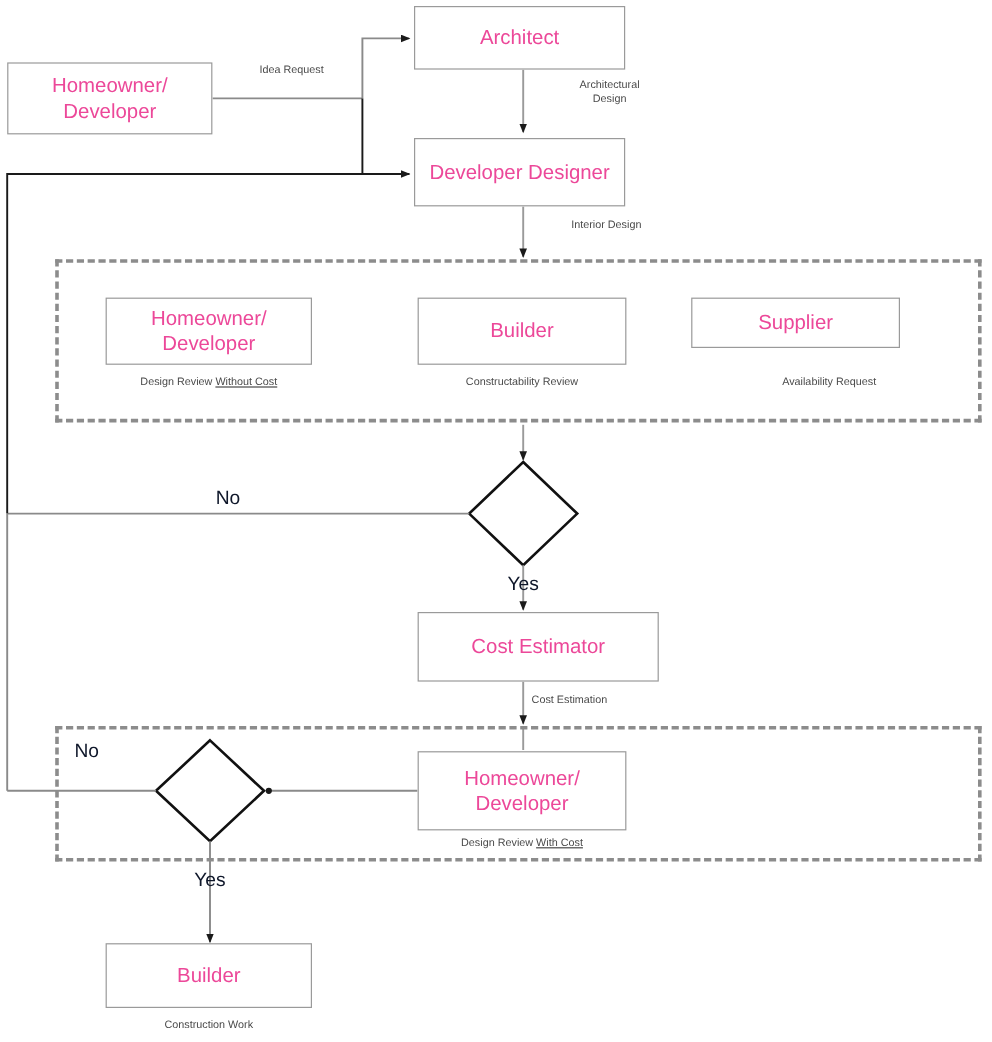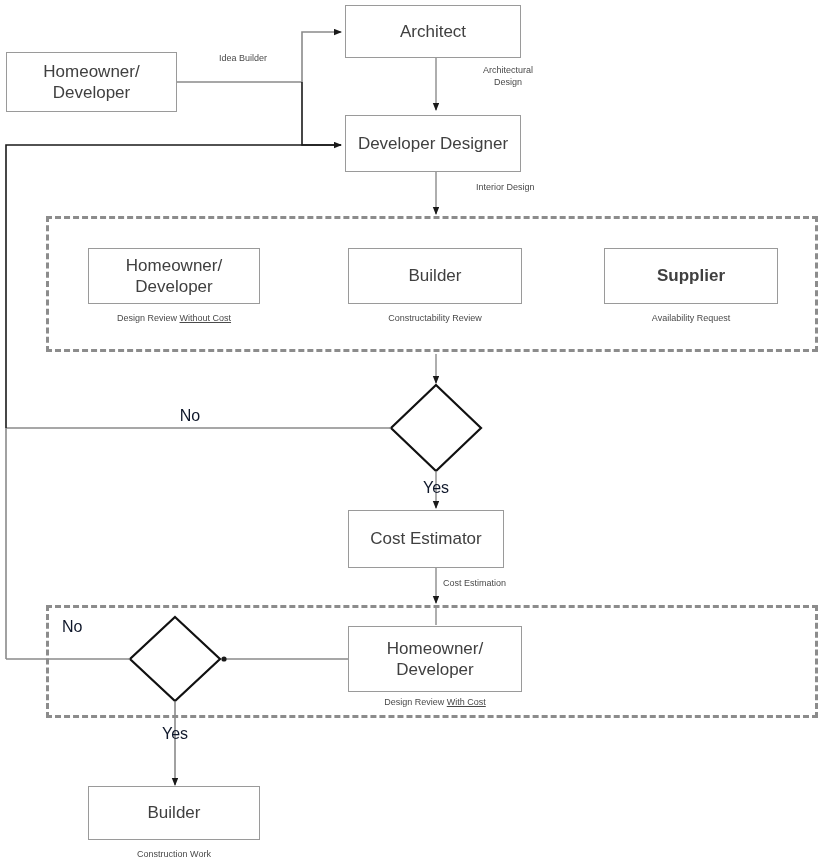--- a/index.html
+++ b/index.html
@@ -21,21 +21,21 @@
   }
   .node {
     position: absolute;
     box-sizing: border-box;
     border: 1px solid #9a9a9a;
     background: #ffffff;
     display: flex;
     align-items: center;
     justify-content: center;
     text-align: center;
-    color: #404040;
+    color: #ec4899;
     font-size: 17px;
     line-height: 1.25;
     white-space: pre-line;
   }
   .group-box {
     position: absolute;
     box-sizing: border-box;
     border: 3px dashed #8c8c8c;
     background: transparent;
   }
@@ -118,42 +118,42 @@
 
   <div class="node" style="left:345px; top:115px; width:176px; height:57px;">Developer Designer</div>
 
   <div class="group-box" style="left:46px; top:216px; width:772px; height:136px;"></div>
 
   <div class="node" style="left:88px; top:248px; width:172px; height:56px;">Homeowner/
 Developer</div>
 
   <div class="node" style="left:348px; top:248px; width:174px; height:56px;">Builder</div>
 
-  <div class="node" style="left:604px; top:248px; width:174px; height:56px;font-weight:bold;">Supplier</div>
+  <div class="node" style="left:576px; top:248px; width:174px; height:42px;">Supplier</div>
 
   <div class="edge-label" style="left:88px; top:313px; width:172px;"><span>Design Review </span><u>Without Cost</u></div>
 
   <div class="edge-label" style="left:348px; top:313px; width:174px;">Constructability Review</div>
 
   <div class="edge-label" style="left:604px; top:313px; width:174px;">Availability Request</div>
 
-  <div class="node" style="left:348px; top:510px; width:156px; height:58px;">Cost Estimator</div>
+  <div class="node" style="left:348px; top:510px; width:201px; height:58px;">Cost Estimator</div>
 
   <div class="group-box" style="left:46px; top:605px; width:772px; height:113px;"></div>
 
   <div class="node" style="left:348px; top:626px; width:174px; height:66px;">Homeowner/
 Developer</div>
 
   <div class="edge-label" style="left:348px; top:697px; width:174px;"><span>Design Review </span><u>With Cost</u></div>
 
   <div class="node" style="left:88px; top:786px; width:172px; height:54px;">Builder</div>
 
   <div class="edge-label" style="left:88px; top:849px; width:172px;">Construction Work</div>
 
-  <div class="edge-label" style="left:185px; top:53px; width:116px;">Idea Builder</div>
+  <div class="edge-label" style="left:185px; top:53px; width:116px;">Idea Request</div>
 
   <div class="edge-label" style="left:448px; top:65px; width:120px; text-align:center;">Architectural
 Design</div>
 
   <div class="edge-label" style="left:443px; top:182px; width:140px; text-align:left;margin-left:33px;">Interior Design</div>
 
   <div class="edge-label strong" style="left:140px; top:406px; width:100px;">No</div>
 
   <div class="edge-label strong" style="left:386px; top:478px; width:100px;">Yes</div>
 

